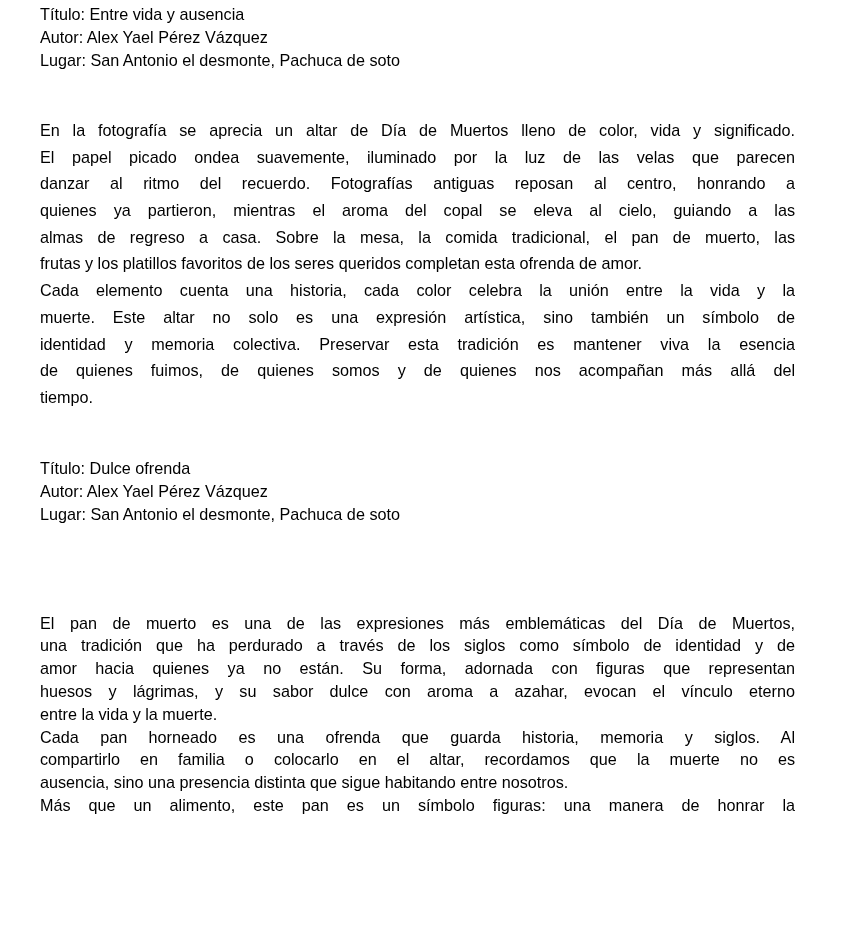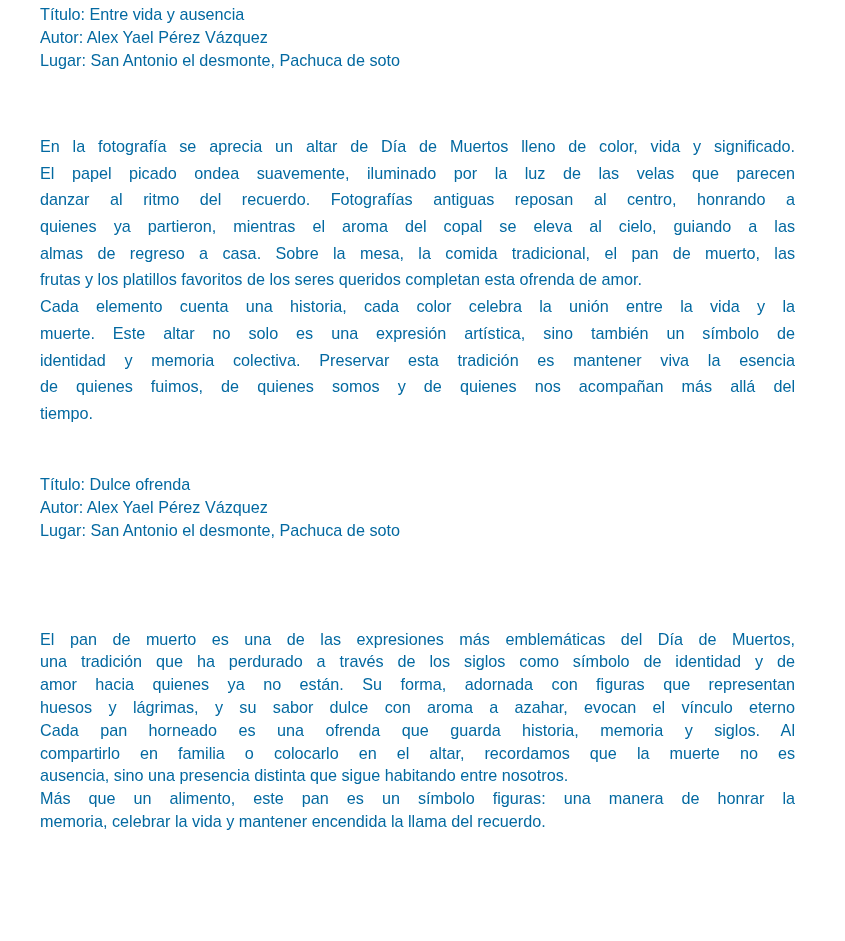--- a/index.html
+++ b/index.html
@@ -7,37 +7,37 @@
     padding: 0;
     background: #ffffff;
   }
   .page {
     position: relative;
     width: 845px;
     height: 941px;
     box-sizing: border-box;
     padding: 3px 50px 0 40px;
     background: #ffffff;
-    color: #0369a1;
+    color: #000000;
     font-family: "Liberation Sans", "DejaVu Sans", sans-serif;
     font-size: 16.2px;
     overflow: hidden;
   }
   .meta-block .line {
     line-height: 23px;
     height: 23px;
     overflow: hidden;
     text-align: left;
     white-space: nowrap;
   }
   .body-block .line {
     overflow: hidden;
   }
   .body-1 {
-    margin-top: 61px;
+    margin-top: 45px;
   }
   .body-1 .line {
     line-height: 26.7px;
     height: 26.7px;
   }
   .meta-2 {
     margin-top: 46px;
   }
   .body-2 {
     margin-top: 86px;
@@ -86,21 +86,21 @@
     <div class="meta-block meta-2">
       <div class="line">Título: Dulce ofrenda</div>
       <div class="line">Autor: Alex Yael Pérez Vázquez</div>
       <div class="line">Lugar: San Antonio el desmonte, Pachuca de soto</div>
     </div>
     <div class="body-block body-2">
       <div class="line just">El pan de muerto es una de las expresiones más emblemáticas del Día de Muertos,</div>
       <div class="line just">una tradición que ha perdurado a través de los siglos como símbolo de identidad y de</div>
       <div class="line just">amor hacia quienes ya no están. Su forma, adornada con figuras que representan</div>
       <div class="line just">huesos y lágrimas, y su sabor dulce con aroma a azahar, evocan el vínculo eterno</div>
+      <div class="line end">entre la vida y la muerte.</div>
       <div class="line just">Cada pan horneado es una ofrenda que guarda historia, memoria y siglos. Al</div>
       <div class="line just">compartirlo en familia o colocarlo en el altar, recordamos que la muerte no es</div>
       <div class="line end">ausencia, sino una presencia distinta que sigue habitando entre nosotros.</div>
       <div class="line just">Más que un alimento, este pan es un símbolo figuras: una manera de honrar la</div>
-      <div class="line end">memoria, celebrar la vida y mantener encendida la llama del recuerdo.</div>
     </div>
   </section>
 
 </div>
 
 </body></html>

